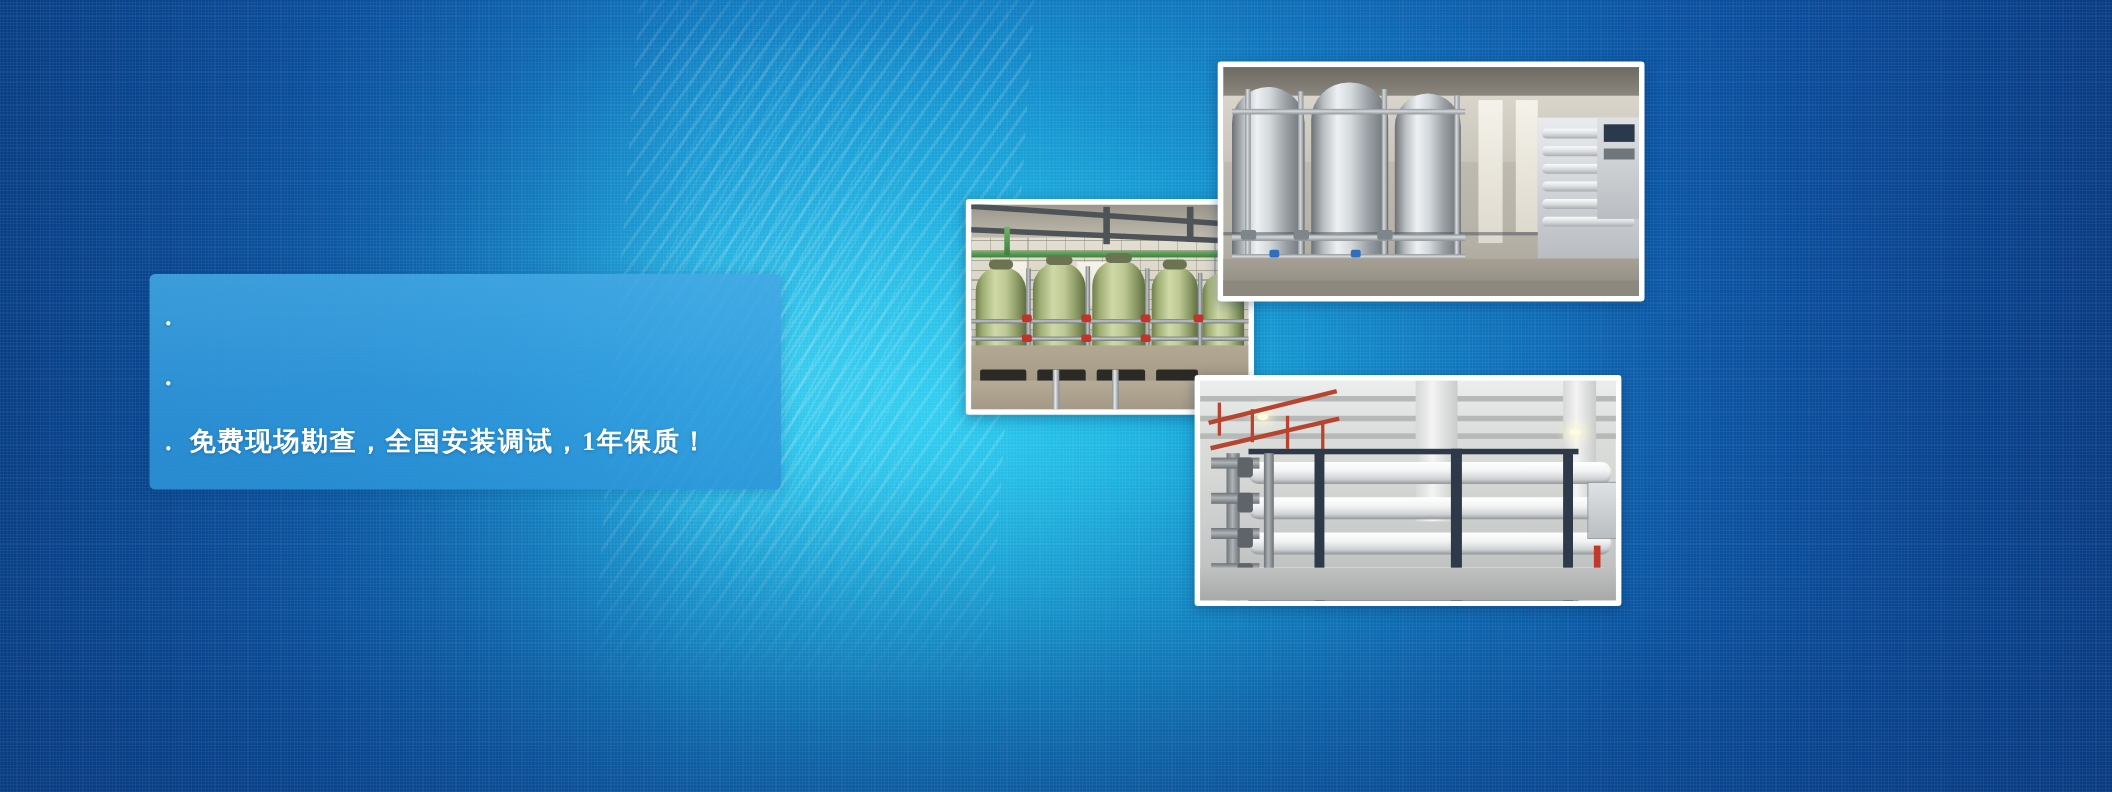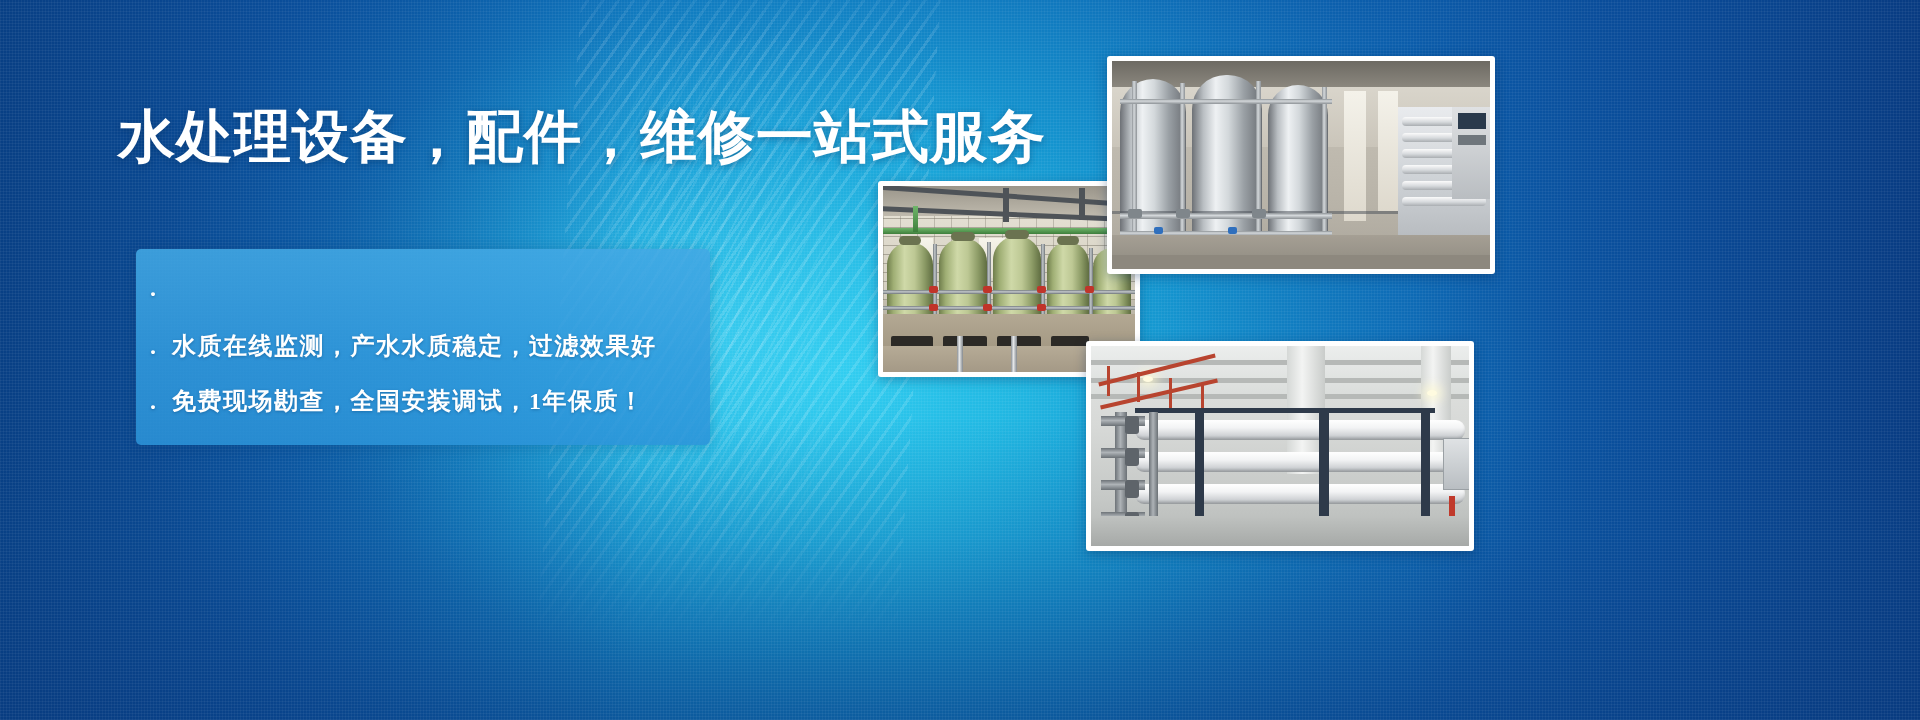--- a/index.html
+++ b/index.html
@@ -200,33 +200,31 @@
 
   <div class="bg-base"></div>
   <div class="bg-glow"></div>
   <div class="bg-streaks"></div>
   <div class="bg-streaks2"></div>
   <div class="bg-left-dark"></div>
   <div class="bg-right-dark"></div>
   <div class="bg-bottom-dark"></div>
   <div class="bg-mesh"></div>
 
-  <div class="headline">水处理设备，配件，维修一站式服务</div>
 
 
   <div class="feature-box">
     <div class="feature-list">
 
       <div class="feature-item">
         <span class="feature-bullet">.</span>
       </div>
 
       <div class="feature-item">
         <span class="feature-bullet">.</span>
-        <span>水质在线监测，产水水质稳定，过滤效果好</span>
       </div>
 
       <div class="feature-item">
         <span class="feature-bullet">.</span>
         <span>免费现场勘查，全国安装调试，1年保质！</span>
       </div>
 
     </div>
   </div>
 

